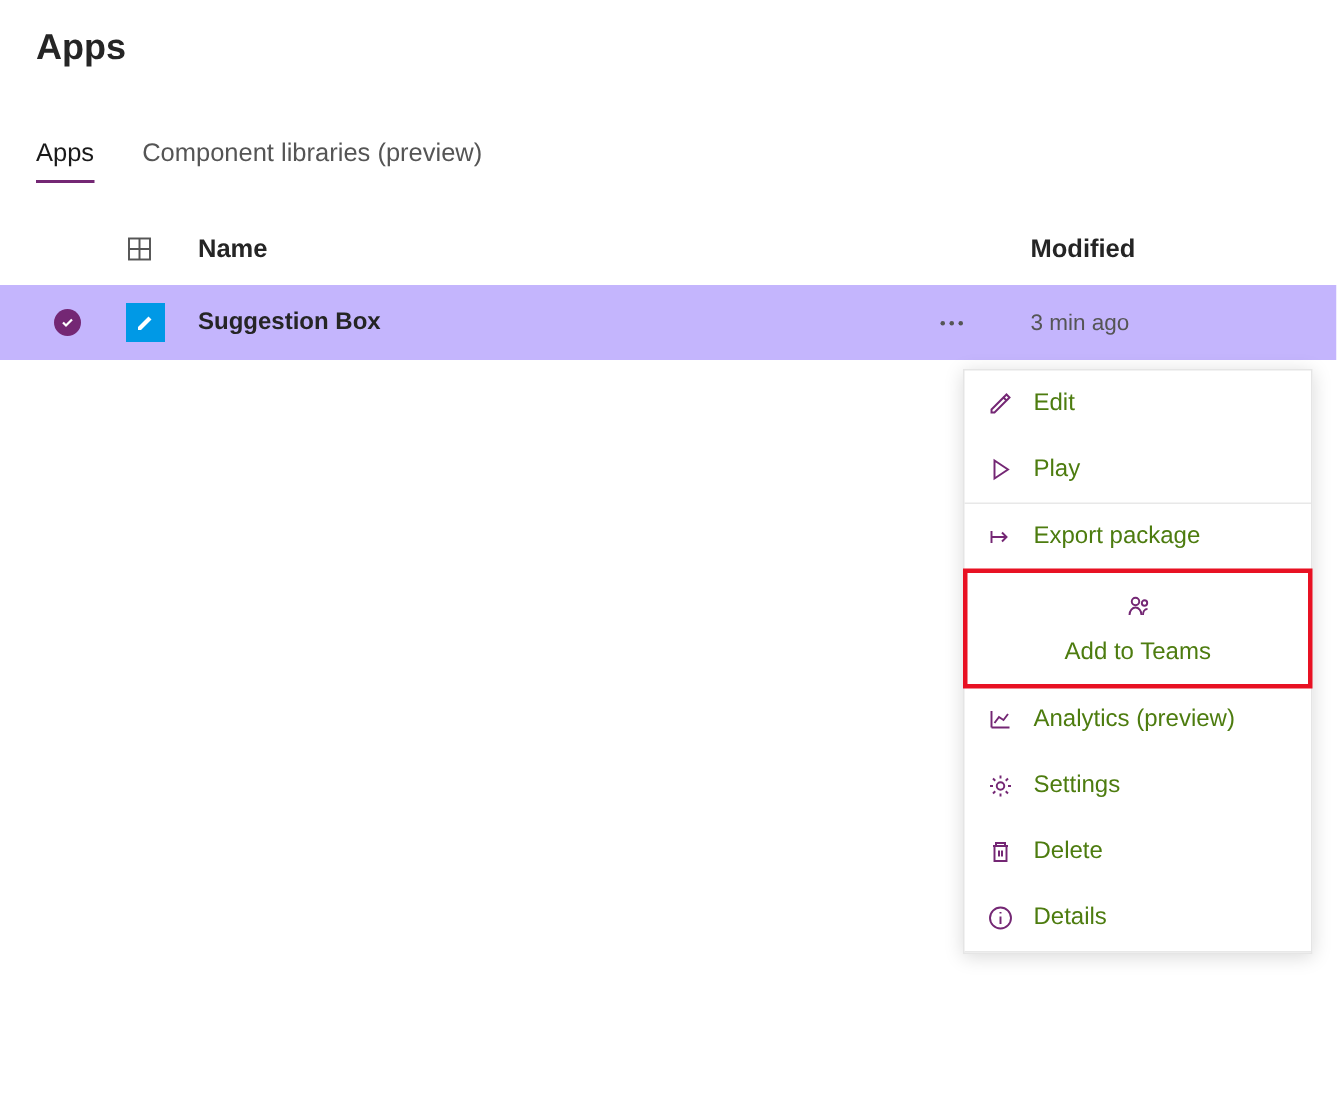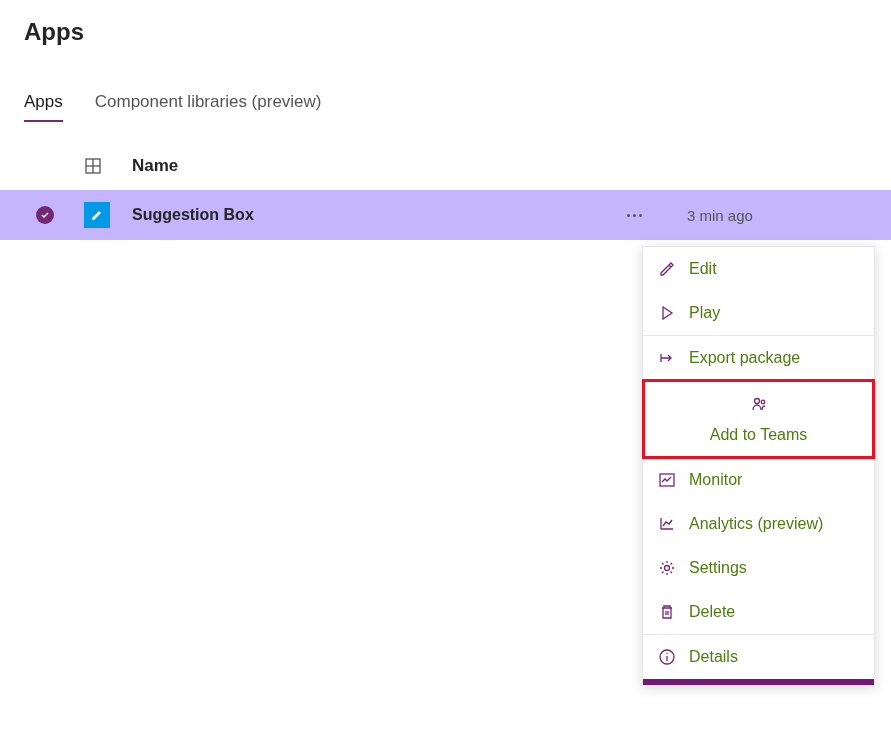--- a/index.html
+++ b/index.html
@@ -234,20 +234,21 @@
   <div class="col-check"></div>
   <div class="col-icon grid-icon">
     <svg width="18" height="18" viewBox="0 0 18 18">
       <rect x="2" y="2" width="14" height="14" stroke="#555" fill="none"></rect>
       <line x1="9" y1="2" x2="9" y2="16" stroke="#555"></line>
       <line x1="2" y1="9" x2="16" y2="9" stroke="#555"></line>
     </svg>
   </div>
   <div class="col-name">Name</div>
   <div class="col-actions"></div>
+  <div class="col-modified">Modified</div>
 </div>
 
 <div class="table-row">
   <div class="row-check">
     <div class="check-badge">
       <svg width="10" height="10" viewBox="0 0 10 10">
         <path d="M2 5 L4 7 L8 3" stroke="#fff" stroke-width="1.5" fill="none"></path>
       </svg>
     </div>
   </div>
@@ -301,29 +302,20 @@
           <path d="M3 15 C3 12 5 10 7 10 C9 10 11 12 11 15"></path>
           <circle cx="13" cy="7" r="1.8"></circle>
           <path d="M12 15 C12 13 13 11 15 11"></path>
         </svg>
     </span>
     <span>Add to Teams</span>
   </div>
   <div class="menu-item">
     <span class="menu-icon">
       <svg width="18" height="18" viewBox="0 0 18 18">
-          <rect x="2" y="3" width="14" height="12"></rect>
-          <path d="M4 11 L7 8 L9 10 L13 6"></path>
-        </svg>
-    </span>
-    <span>Monitor</span>
-  </div>
-  <div class="menu-item">
-    <span class="menu-icon">
-      <svg width="18" height="18" viewBox="0 0 18 18">
           <path d="M3 14 L3 3 M3 14 L15 14 M5 11 L8 7 L11 9 L14 5"></path>
         </svg>
     </span>
     <span>Analytics (preview)</span>
   </div>
   <div class="menu-item">
     <span class="menu-icon">
       <svg width="18" height="18" viewBox="0 0 18 18">
           <circle cx="9" cy="9" r="2.5"></circle>
           <path d="M9 2 L9 4 M9 14 L9 16 M2 9 L4 9 M14 9 L16 9 M4 4 L5.5 5.5 M12.5 12.5 L14 14 M14 4 L12.5 5.5 M5.5 12.5 L4 14"></path>

